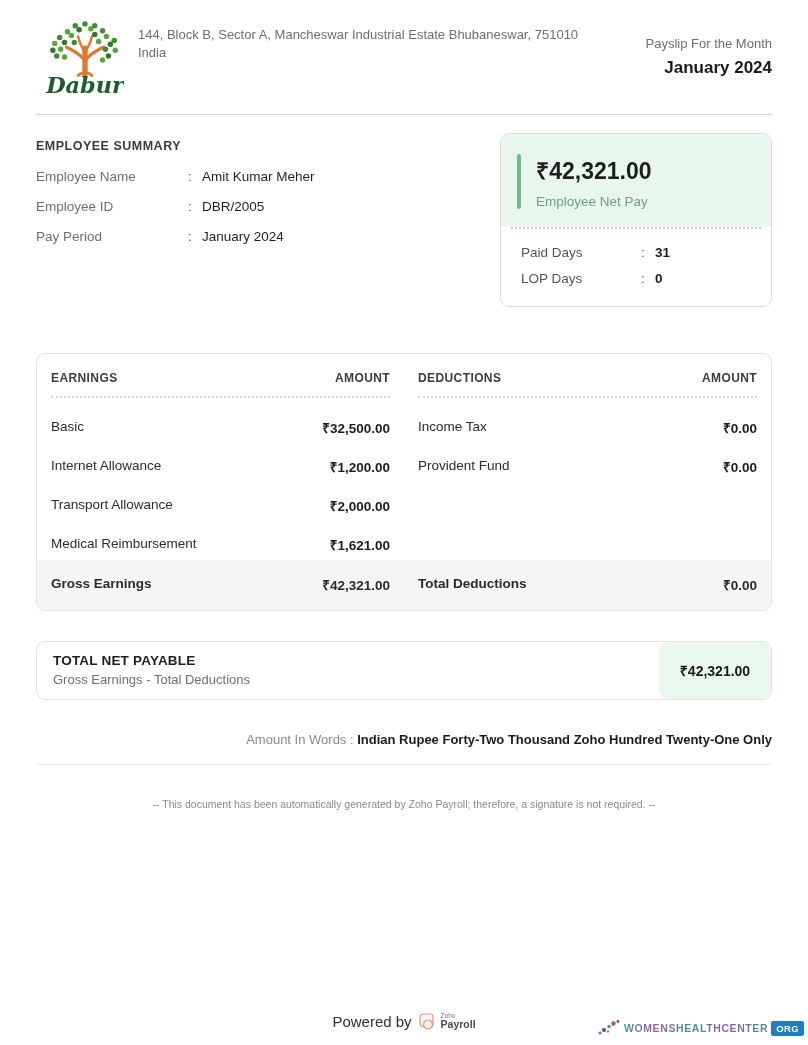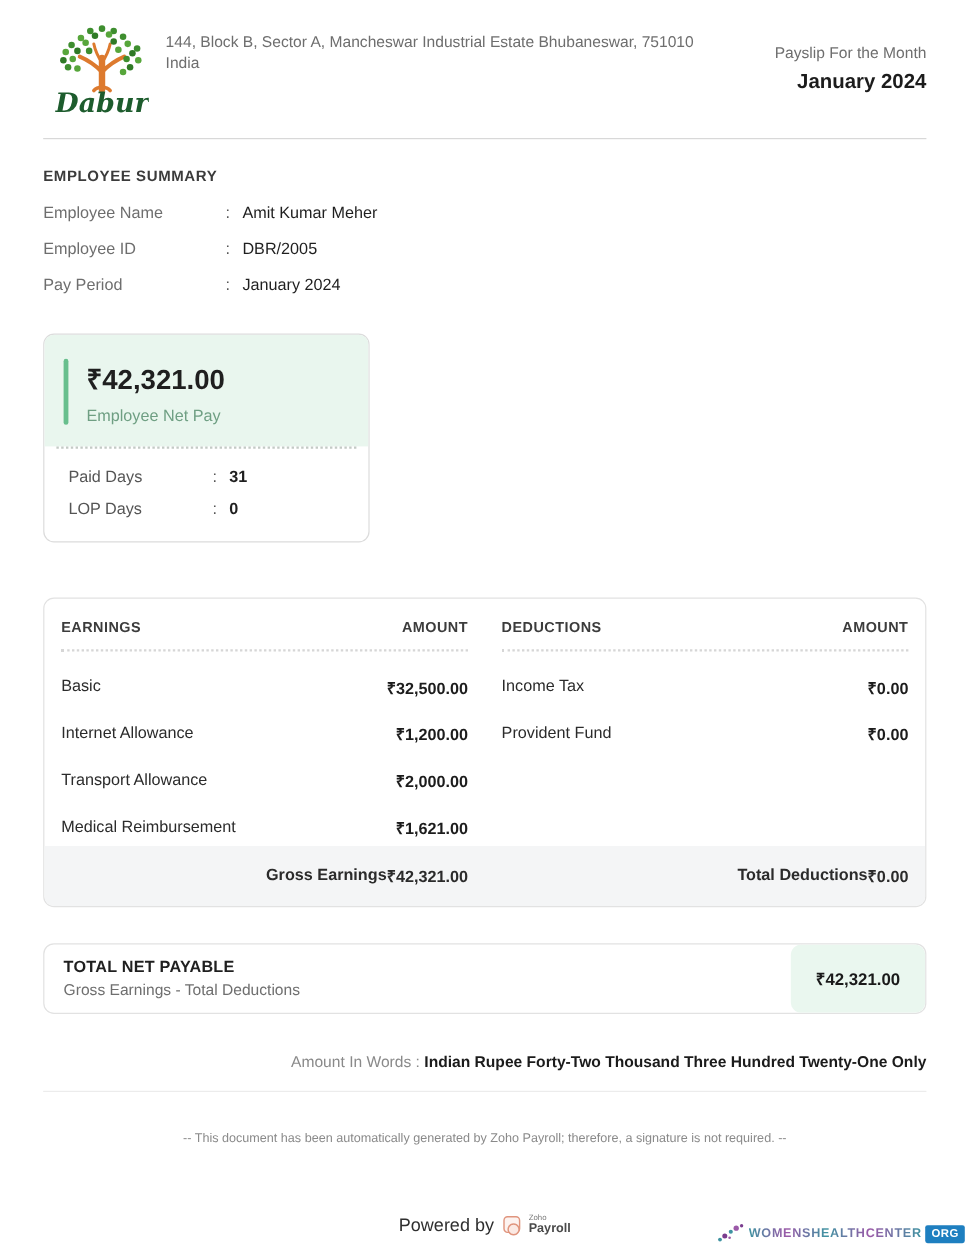--- a/index.html
+++ b/index.html
@@ -15,21 +15,21 @@
   .header { display:flex; align-items:flex-start; padding:16px 0 10px; border-bottom:1px solid #d8d8d8; }
   .logo-wrap { width:78px; margin:0 14px 0 10px; flex:none; }
   .company-block { flex:1; padding-top:10px; }
   .company-name { font-size:20px; font-weight:bold; color:#262626; margin-bottom:7px; }
   .company-address { font-size:13px; color:#6e6e6e; line-height:1.4; max-width:450px; }
   .payslip-meta { text-align:right; padding-top:20px; white-space:nowrap; }
   .payslip-label { font-size:13px; color:#6e6e6e; margin-bottom:7px; }
   .payslip-month { font-size:17px; font-weight:bold; color:#1c1c1c; }
 
   
-  .summary-section { display:flex; justify-content:space-between; align-items:flex-start;flex-direction:column; }
+  .summary-section { display:flex; justify-content:space-between; align-items:flex-start; }
   .emp-summary { padding-top:24px; }
   .emp-summary-title { font-size:12.5px; font-weight:bold; letter-spacing:0.5px; color:#3b3b3b; margin-bottom:16px; }
   .kv-row { display:flex; font-size:13.5px; margin-bottom:15px; }
   .kv-label { width:152px; color:#6e6e6e; }
   .sep { width:14px; color:#555; }
   .sep::before { content:":"; }
   .kv-value { color:#1f1f1f; }
 
   .net-pay-card { width:272px; margin-top:18px; border:1px solid #dcdcdc; border-radius:9px; overflow:hidden; background:#fff; }
   .npc-top { background:#e9f6ee; padding:20px 16px 18px; display:flex; }
@@ -44,21 +44,21 @@
   .npc-value { color:#1f1f1f; font-weight:600; }
 
   
   .ed-table { margin-top:46px; border:1px solid #e2e2e2; border-radius:9px; overflow:hidden; }
   .ed-body { display:flex; }
   .ed-col { width:50%; padding:17px 14px 6px; }
   .ed-head { display:flex; justify-content:space-between; font-size:12px; font-weight:bold; letter-spacing:0.4px; color:#3c3c3c; padding-bottom:11px; border-bottom:2px dotted #d6d6d6; }
   .ed-row { display:flex; justify-content:space-between; font-size:13.5px; margin-top:21px; }
   .ed-row .amt { font-weight:bold; color:#1c1c1c; }
   .ed-total { display:flex; background:#f4f5f6; font-weight:bold; font-size:13.5px; }
-  .ed-total .half { width:50%; display:flex; justify-content:flex-end; padding:16px 14px; }
+  .ed-total .half { width:50%; display:flex; justify-content:space-between; padding:16px 14px; }
 
   
   .tnp { margin-top:30px; border:1px solid #e2e2e2; border-radius:9px; display:flex; justify-content:space-between; overflow:hidden; }
   .tnp-left { padding:11px 16px 12px; }
   .tnp-title { font-size:13.5px; font-weight:bold; color:#1f1f1f; letter-spacing:0.2px; }
   .tnp-sub { font-size:13px; color:#6f6f6f; margin-top:4px; }
   .tnp-amount { background:#eaf7ef; width:112px; display:flex; align-items:center; justify-content:center; font-weight:bold; font-size:14px; color:#1a1a1a; border-radius:9px; }
 
   
   .aiw { margin-top:32px; text-align:right; font-size:13px; padding-bottom:17px; border-bottom:1px solid #ececec; }
@@ -237,21 +237,21 @@
     <div class="tnp">
       <div class="tnp-left">
         <div class="tnp-title">TOTAL NET PAYABLE</div>
         <div class="tnp-sub">Gross Earnings - Total Deductions</div>
       </div>
       <div class="tnp-amount">₹42,321.00</div>
     </div>
 
     <div class="aiw">
       <span class="aiw-label">Amount In Words </span><span class="aiw-label">: </span>
-      <span class="aiw-value">Indian Rupee Forty-Two Thousand Three Hundred Twenty-One Only</span>
+      <span class="aiw-value">Indian Rupee Forty-Two Thousand Zoho Hundred Twenty-One Only</span>
     </div>
 
     <div class="disclaimer">-- This document has been automatically generated by Zoho Payroll; therefore, a signature is not required. --</div>
   </div>
 
   <div class="powered">
     <span>Powered by</span>
     <span class="zoho-logo">
       <svg width="19" height="19" viewBox="0 0 19 19">
         <rect x="1" y="2" width="13" height="13" rx="3" fill="#fdf3f0" stroke="#e0957e" stroke-width="1.2"></rect>

